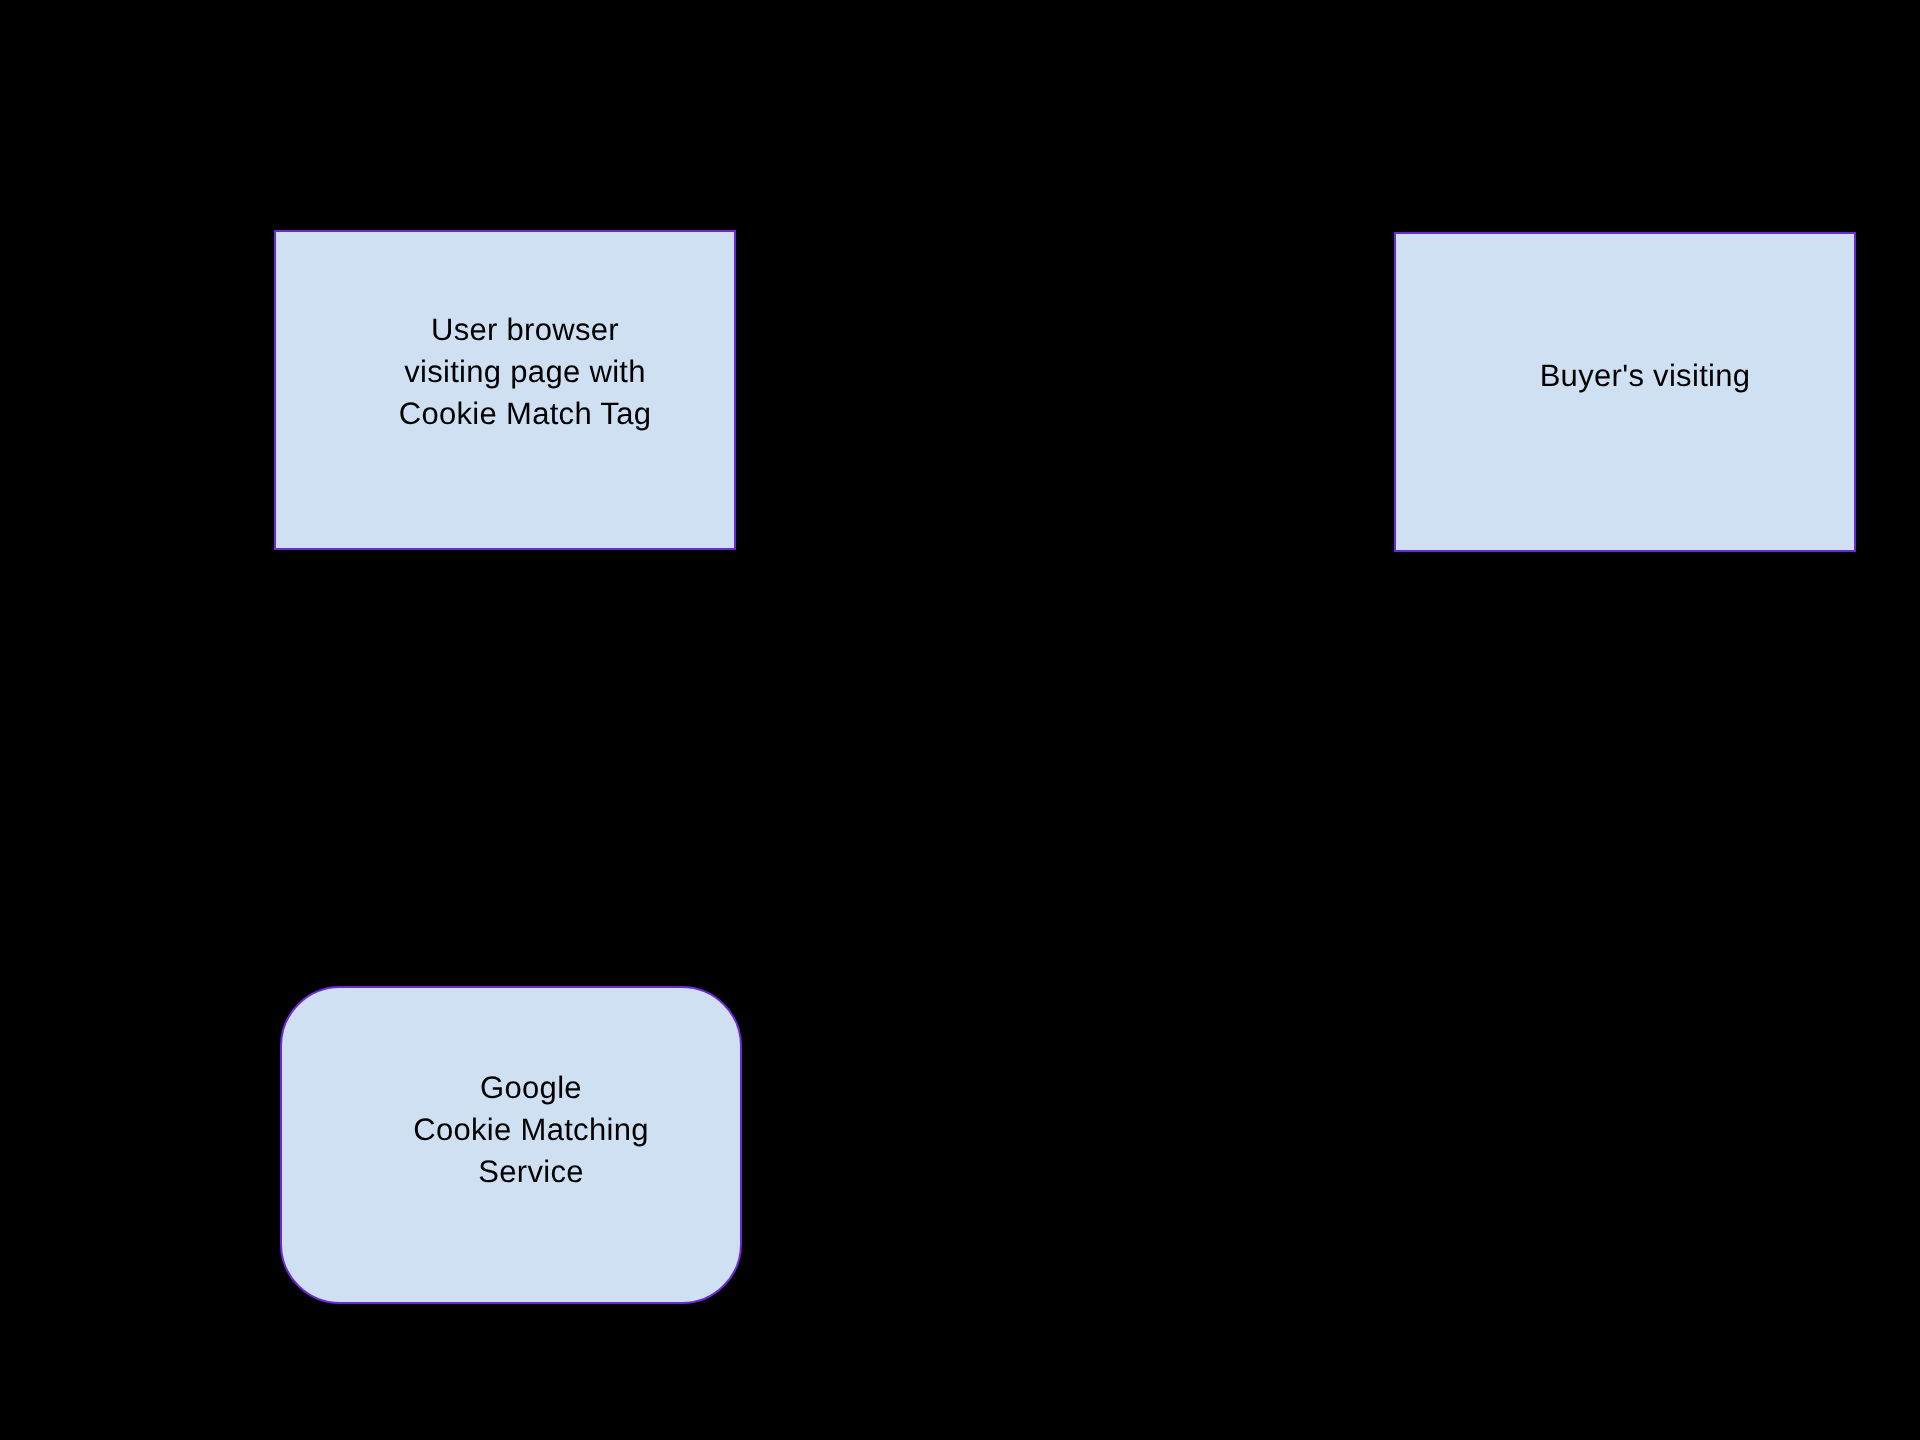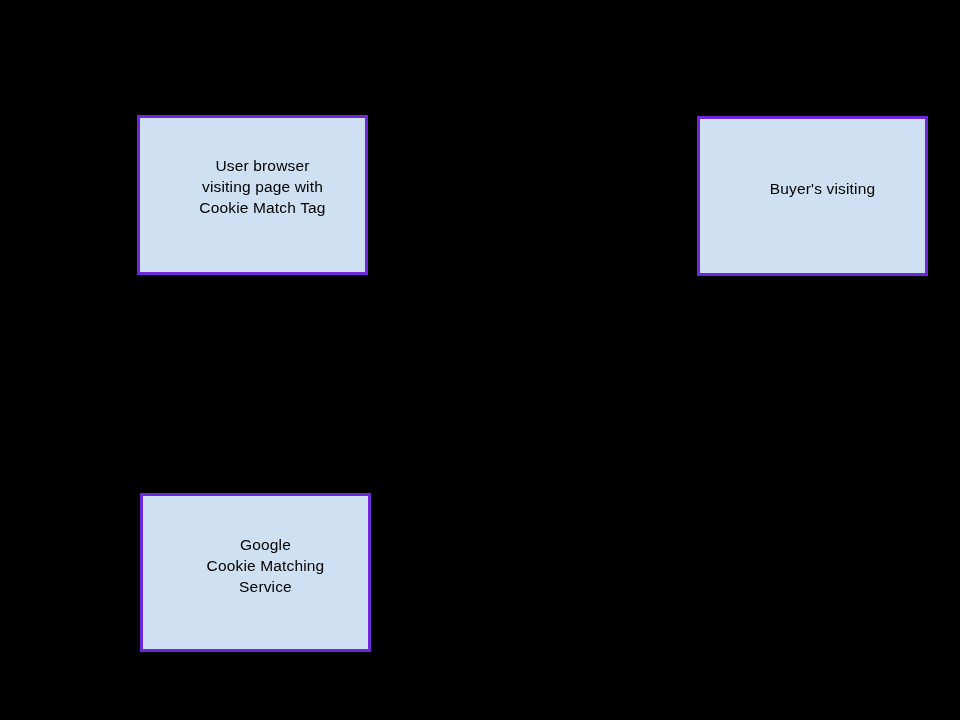--- a/index.html
+++ b/index.html
@@ -15,21 +15,21 @@
     position: relative;
     width: 960px;
     height: 720px;
     background: #000000;
     overflow: hidden;
   }
   .node {
     position: absolute;
     box-sizing: border-box;
     background: #cfe0f2;
-    border: 3px solid #6d28d9;
+    border: 1px solid #6d28d9;
     display: flex;
     align-items: center;
     justify-content: center;
     text-align: center;
     padding-left: 20px;
   }
   .node-label {
     color: #000000;
     font-family: "Liberation Sans", sans-serif;
     font-size: 15.5px;
@@ -57,20 +57,21 @@
   }
   #node-buyers-service .node-label {
     transform: translateY(-8px);
   }
   
   #node-google-cms {
     left: 140px;
     top: 493px;
     width: 231px;
     height: 159px;
+    border-radius: 30px;
   }
   #node-google-cms .node-label {
     transform: translateY(-7px);
   }
 </style>
 </head>
 <body>
 
 <div id="canvas">
 

